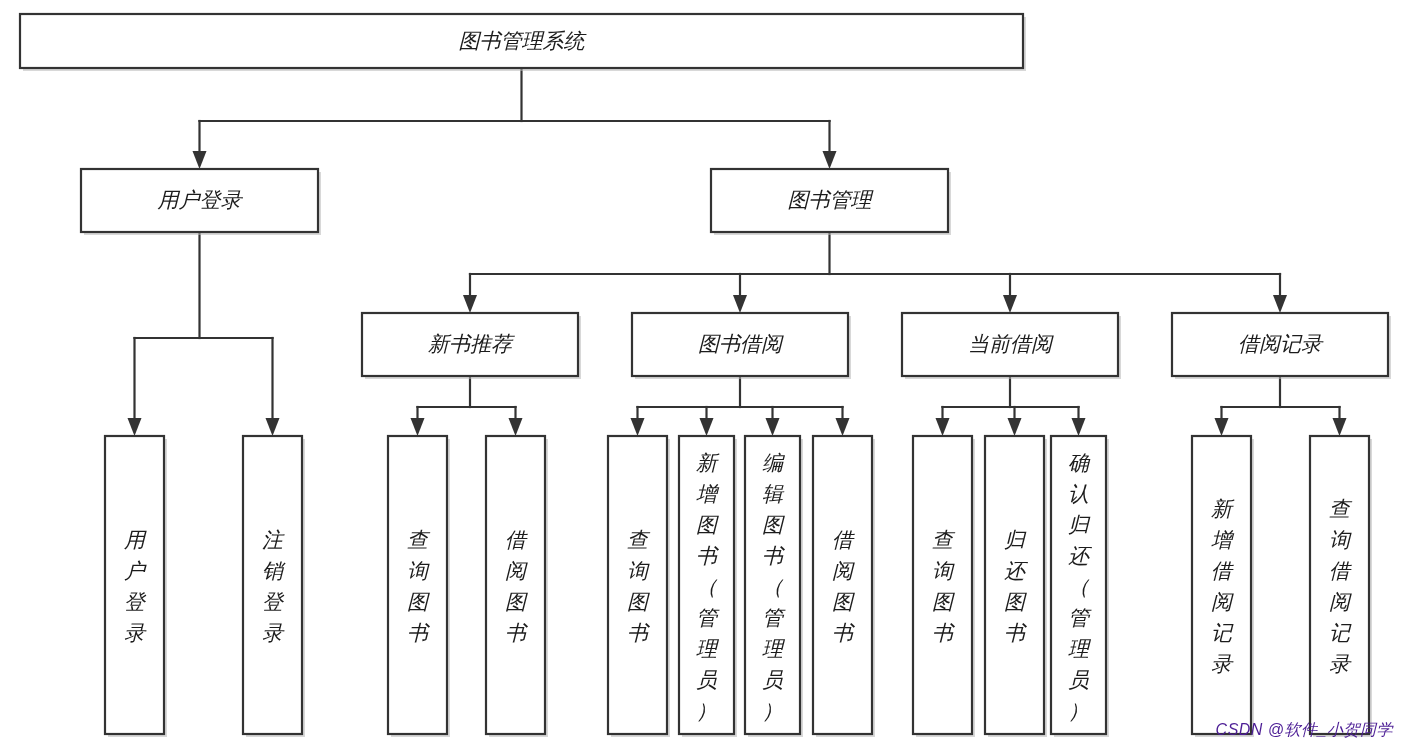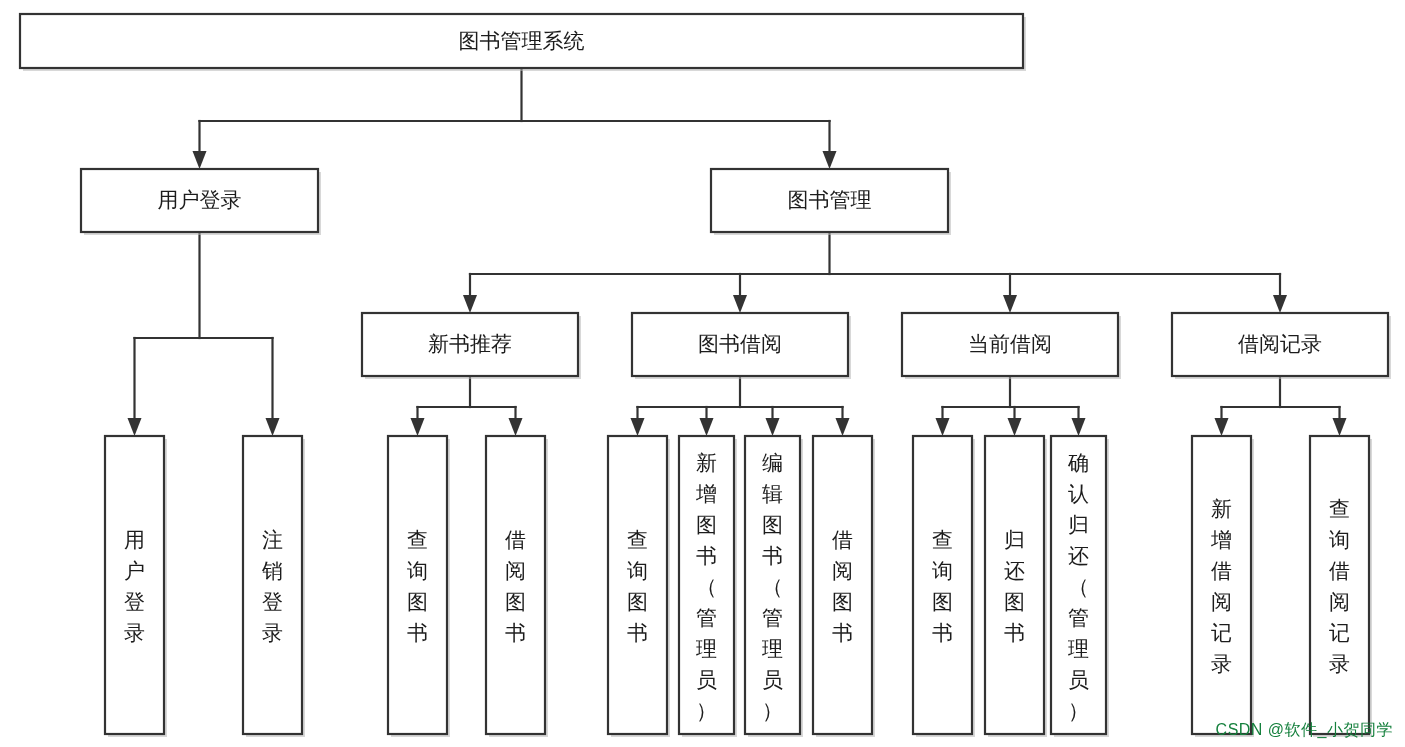--- a/index.html
+++ b/index.html
@@ -10,20 +10,21 @@
   }
   body {
     font-family: "Liberation Sans", "DejaVu Sans", sans-serif;
   }
   #diagram-root {
     position: relative;
     width: 1405px;
     height: 747px;
     background: #ffffff;
     overflow: hidden;
+    font-style: italic;
   }
   svg#tree-svg {
     position: absolute;
     left: 0;
     top: 0;
     width: 1405px;
     height: 747px;
     display: block;
   }
   .node-box {
@@ -54,21 +55,21 @@
   .node-label-vertical {
     fill: #1c1c1c;
     font-family: "Liberation Sans", "DejaVu Sans", sans-serif;
     font-size: 21px;
     text-anchor: middle;
   }
   .watermark {
     position: absolute;
     right: 12px;
     bottom: 6px;
-    color: #15803d;
+    color: #4c1d95;
     font-size: 16px;
     font-family: "Liberation Sans", "DejaVu Sans", sans-serif;
     white-space: nowrap;
     letter-spacing: 0.5px;
     user-select: none;
   }
 </style>
 </head>
 <body>
 

